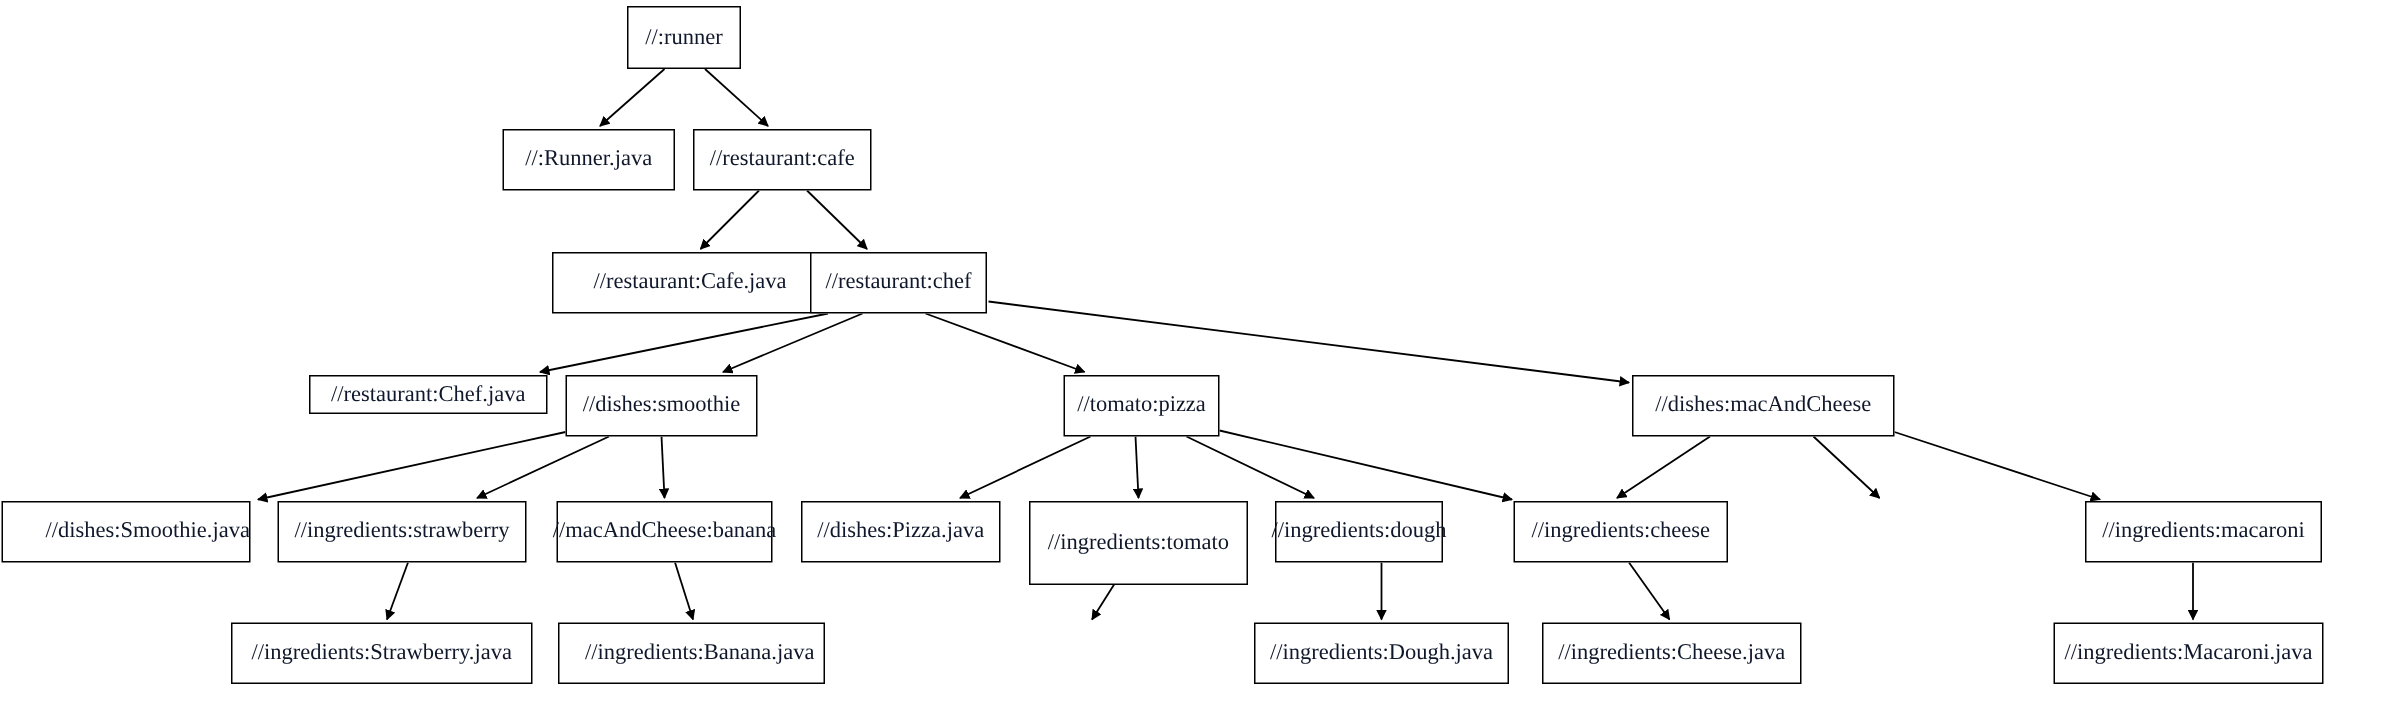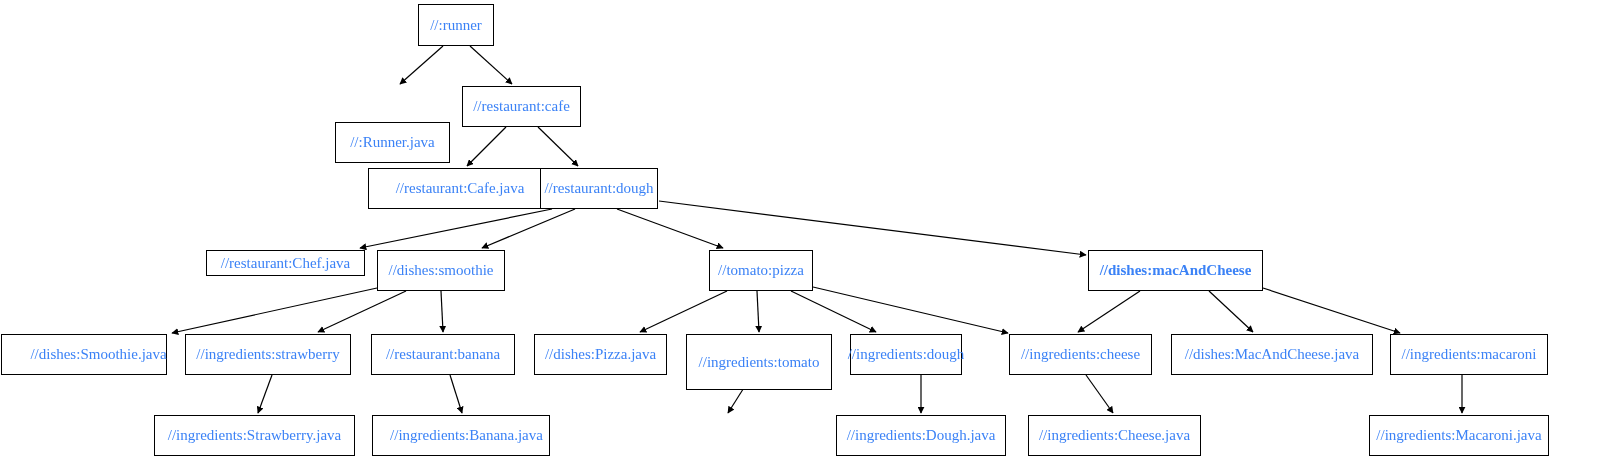--- a/index.html
+++ b/index.html
@@ -31,21 +31,21 @@
     height: 468px;
   }
   .graph-node {
     position: absolute;
     box-sizing: border-box;
     border: 1px solid #000000;
     background: #ffffff;
     display: flex;
     align-items: center;
     justify-content: center;
-    color: #3b82f6;
+    color: #0f172a;
     font-size: 15px;
     line-height: 1;
     white-space: nowrap;
     letter-spacing: 0px;
   }
   .graph-node .node-label {
     display: block;
     padding: 0 2px;
   }
 </style>
@@ -83,67 +83,64 @@
         <line x1="752" y1="375" x2="728" y2="413" stroke="#000000" stroke-width="1.2" marker-end="url(#arrowhead)"></line>
         <line x1="921" y1="375" x2="921" y2="413" stroke="#000000" stroke-width="1.2" marker-end="url(#arrowhead)"></line>
         <line x1="1086" y1="375" x2="1113" y2="413" stroke="#000000" stroke-width="1.2" marker-end="url(#arrowhead)"></line>
         <line x1="1462" y1="375" x2="1462" y2="413" stroke="#000000" stroke-width="1.2" marker-end="url(#arrowhead)"></line>
       </g>
   </svg>
   <div id="node-layer">
       <div class="graph-node" style="left: 418px; top: 4px; width: 76px; height: 42px; border-color: rgb(0, 0, 0); background: rgb(255, 255, 255);">
         <span class="node-label">//:runner</span>
       </div>
-      <div class="graph-node" style="left: 335px; top: 86px; width: 115px; height: 41px; border-color: rgb(0, 0, 0); background: rgb(255, 255, 255); margin-top: 36px;">
+      <div class="graph-node" style="left: 335px; top: 86px; width: 115px; height: 41px; border-color: rgb(0, 0, 0); background: rgb(255, 255, 255);">
         <span class="node-label">//:Runner.java</span>
       </div>
       <div class="graph-node" style="left: 462px; top: 86px; width: 119px; height: 41px; border-color: rgb(0, 0, 0); background: rgb(255, 255, 255);">
         <span class="node-label">//restaurant:cafe</span>
       </div>
       <div class="graph-node" style="left: 368px; top: 168px; width: 184px; height: 41px; border-color: rgb(0, 0, 0); background: rgb(255, 255, 255);">
         <span class="node-label">//restaurant:Cafe.java</span>
       </div>
       <div class="graph-node" style="left: 540px; top: 168px; width: 118px; height: 41px; border-color: rgb(0, 0, 0); background: rgb(255, 255, 255);">
-        <span class="node-label">//restaurant:dough</span>
+        <span class="node-label">//restaurant:chef</span>
       </div>
       <div class="graph-node" style="left: 206px; top: 250px; width: 159px; height: 26px; border-color: rgb(0, 0, 0); background: rgb(255, 255, 255); justify-content: center;">
         <span class="node-label">//restaurant:Chef.java</span>
       </div>
       <div class="graph-node" style="left: 377px; top: 250px; width: 128px; height: 41px; border-color: rgb(0, 0, 0); background: rgb(255, 255, 255);">
         <span class="node-label">//dishes:smoothie</span>
       </div>
       <div class="graph-node" style="left: 709px; top: 250px; width: 104px; height: 41px; border-color: rgb(0, 0, 0); background: rgb(255, 255, 255);">
         <span class="node-label">//tomato:pizza</span>
       </div>
-      <div class="graph-node" style="left: 1088px; top: 250px; width: 175px; height: 41px; border-color: rgb(0, 0, 0); background: rgb(255, 255, 255); font-weight: bold;">
+      <div class="graph-node" style="left: 1088px; top: 250px; width: 175px; height: 41px; border-color: rgb(0, 0, 0); background: rgb(255, 255, 255);">
         <span class="node-label">//dishes:macAndCheese</span>
       </div>
       <div class="graph-node" style="left: 1px; top: 334px; width: 166px; height: 41px; border-color: rgb(0, 0, 0); background: rgb(255, 255, 255); padding-left: 29px;">
         <span class="node-label">//dishes:Smoothie.java</span>
       </div>
       <div class="graph-node" style="left: 185px; top: 334px; width: 166px; height: 41px; border-color: rgb(0, 0, 0); background: rgb(255, 255, 255);">
         <span class="node-label">//ingredients:strawberry</span>
       </div>
       <div class="graph-node" style="left: 371px; top: 334px; width: 144px; height: 41px; border-color: rgb(0, 0, 0); background: rgb(255, 255, 255);">
-        <span class="node-label">//restaurant:banana</span>
+        <span class="node-label">//macAndCheese:banana</span>
       </div>
       <div class="graph-node" style="left: 534px; top: 334px; width: 133px; height: 41px; border-color: rgb(0, 0, 0); background: rgb(255, 255, 255);">
         <span class="node-label">//dishes:Pizza.java</span>
       </div>
       <div class="graph-node" style="left: 686px; top: 334px; width: 146px; height: 56px; border-color: rgb(0, 0, 0); background: rgb(255, 255, 255);">
         <span class="node-label">//ingredients:tomato</span>
       </div>
       <div class="graph-node" style="left: 850px; top: 334px; width: 112px; height: 41px; border-color: rgb(0, 0, 0); background: rgb(255, 255, 255);">
         <span class="node-label">//ingredients:dough</span>
       </div>
       <div class="graph-node" style="left: 1009px; top: 334px; width: 143px; height: 41px; border-color: rgb(0, 0, 0); background: rgb(255, 255, 255);">
         <span class="node-label">//ingredients:cheese</span>
-      </div>
-      <div class="graph-node" style="left: 1171px; top: 334px; width: 202px; height: 41px; border-color: rgb(0, 0, 0); background: rgb(255, 255, 255);">
-        <span class="node-label">//dishes:MacAndCheese.java</span>
       </div>
       <div class="graph-node" style="left: 1390px; top: 334px; width: 158px; height: 41px; border-color: rgb(0, 0, 0); background: rgb(255, 255, 255);">
         <span class="node-label">//ingredients:macaroni</span>
       </div>
       <div class="graph-node" style="left: 154px; top: 415px; width: 201px; height: 41px; border-color: rgb(0, 0, 0); background: rgb(255, 255, 255);">
         <span class="node-label">//ingredients:Strawberry.java</span>
       </div>
       <div class="graph-node" style="left: 372px; top: 415px; width: 178px; height: 41px; border-color: rgb(0, 0, 0); background: rgb(255, 255, 255); padding-left: 11px;">
         <span class="node-label">//ingredients:Banana.java</span>
       </div>

